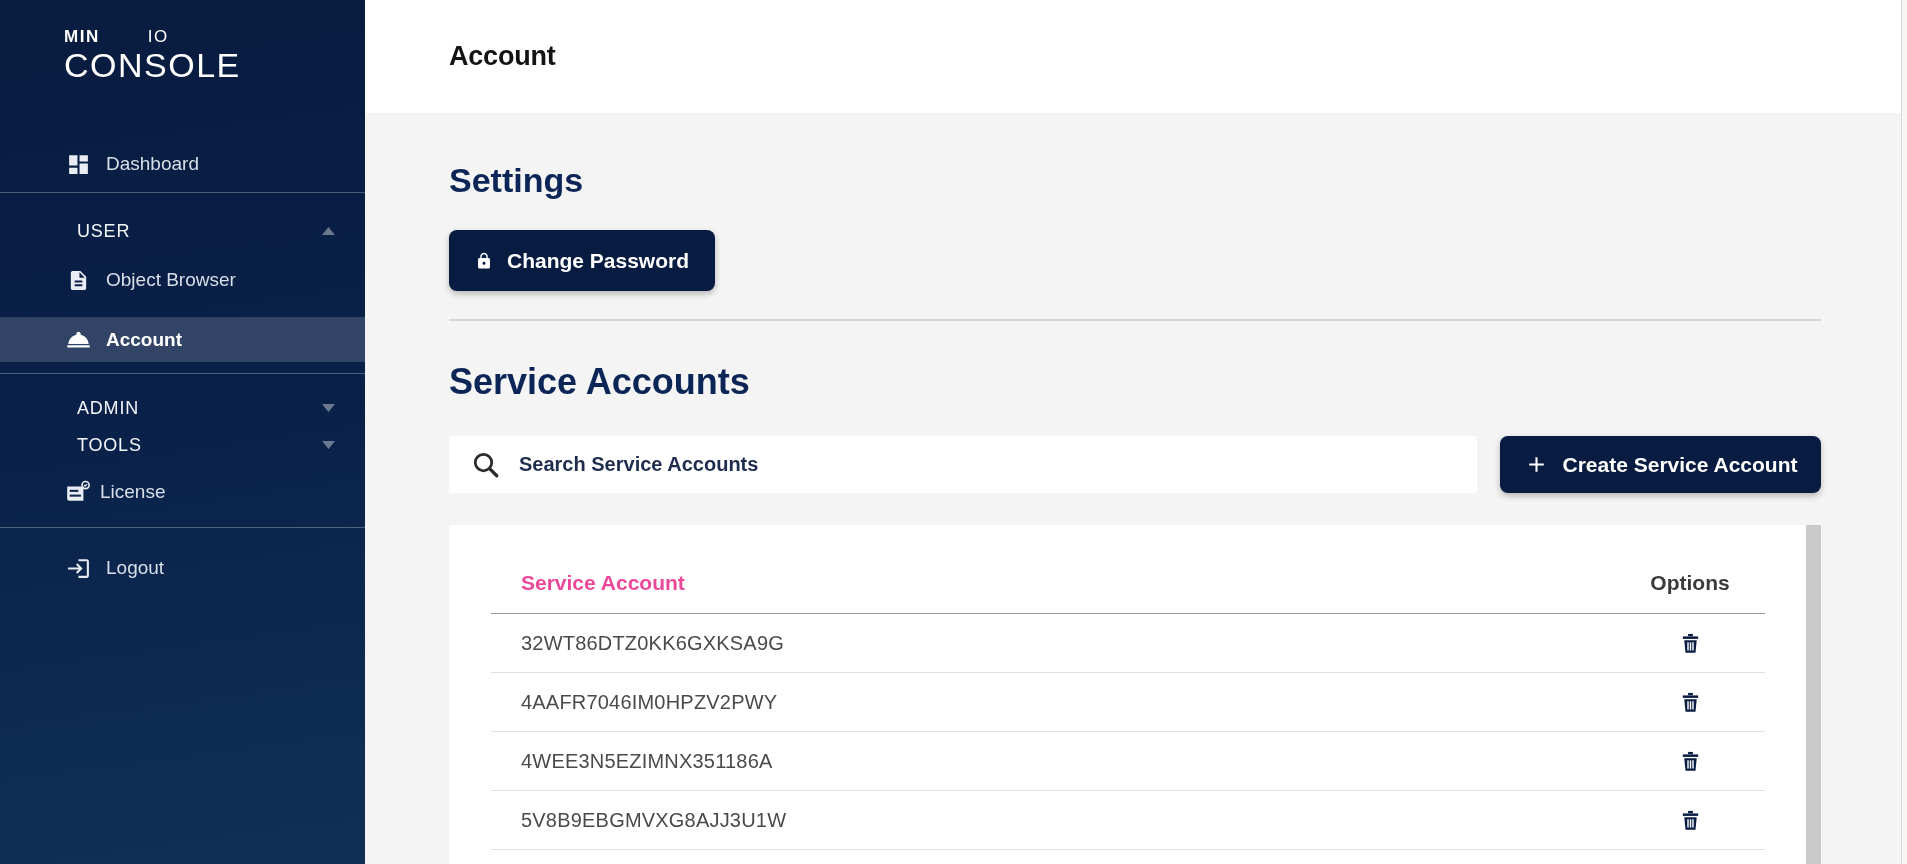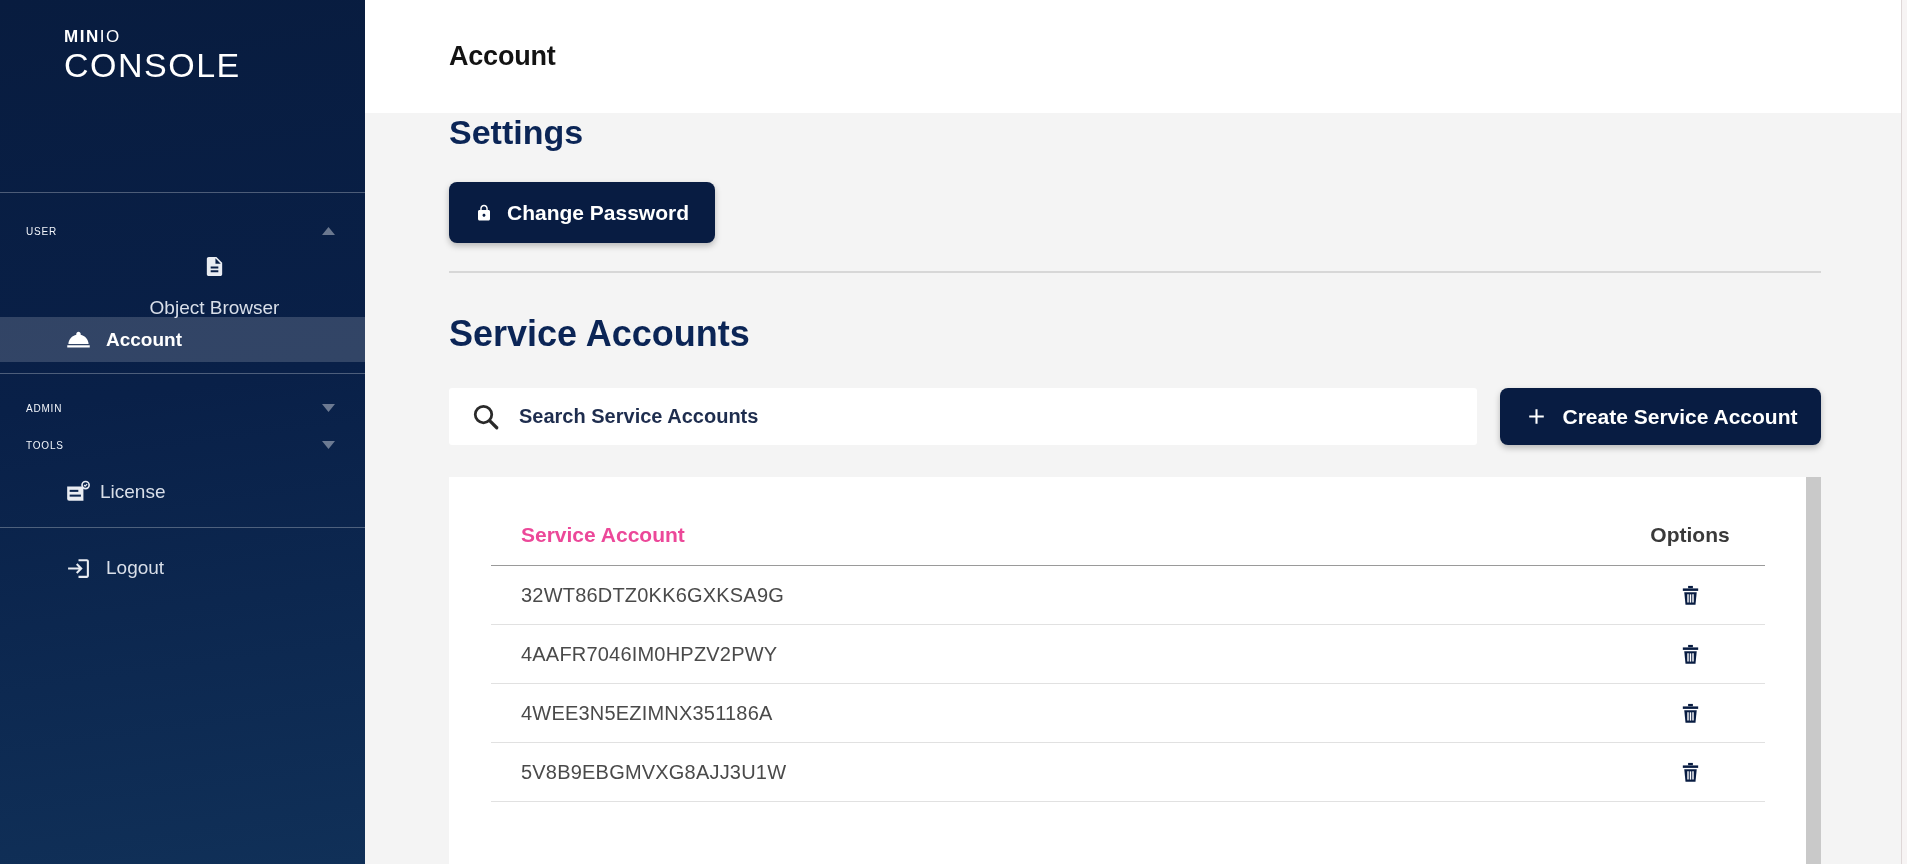--- a/index.html
+++ b/index.html
@@ -7,43 +7,43 @@
 
   
   .sidebar {
     position:absolute; left:0; top:0; width:365px; height:864px;
     background:linear-gradient(172deg,#081c3f 0%,#092048 45%,#103058 100%);
     z-index:5;
   }
   .logo { position:absolute; left:64px; top:28px; color:#fff; line-height:1; }
   .logo .row1 { font-size:17px; letter-spacing:1.5px; }
   .logo .row1 .b { font-weight:800; }
-  .logo .row1 .l { font-weight:300; }
+  .logo .row1 .l { font-weight:300;margin-left:48px; }
   .logo .row2 { font-size:34px; font-weight:300; letter-spacing:1.5px; margin-top:3px; }
 
   .side-item { position:absolute; left:0; right:0; display:flex; align-items:center; padding-left:64px; gap:14px; color:#d9dfe9; font-size:19px; cursor:pointer; }
   .side-item .ic { width:28px; display:flex; justify-content:center; color:#e9ecf2; flex:0 0 28px; }
   .side-item.active { background:rgba(255,255,255,0.17); color:#fff; font-weight:700; }
   .side-item.active .ic { color:#fff; }
 
   .side-divider { position:absolute; left:0; right:0; height:1px; background:rgba(255,255,255,0.28); }
 
-  .section-row { position:absolute; left:0; right:0; display:flex; align-items:center; padding:0 30px 0 26px; color:#f2f5fa; font-size:10px; letter-spacing:0.8px; cursor:pointer; }
+  .section-row { position:absolute; left:0; right:0; display:flex; align-items:center; padding:0 30px 0 77px; color:#f2f5fa; font-size:18px; letter-spacing:0.8px; cursor:pointer; }
   .section-row .spacer { flex:1; }
   .section-row .chev { color:rgba(255,255,255,0.40); display:flex; }
 
   
   .main { position:absolute; left:365px; top:0; right:0; height:864px; }
   .topbar { height:113px; background:#ffffff; display:flex; align-items:center; padding-left:84px; }
   .page-title { font-size:27px; font-weight:700; color:#131313; letter-spacing:-0.2px; }
 
   .content { height:751px; background:#f4f4f4; padding:0 86px 0 84px; overflow:hidden; }
 
   .h-navy { color:#0b2556; font-weight:700; }
-  .settings-heading { font-size:34px; }
+  .settings-heading { font-size:34px; margin-top:48px; }
   .sa-heading { font-size:36px; margin-top:40px; }
 
   .btn-navy {
     background:#081C42; color:#fff; border:none; border-radius:8px;
     font-family:inherit; font-size:21px; font-weight:700;
     display:inline-flex; align-items:center; justify-content:center; gap:14px;
     box-shadow:0 3px 6px rgba(0,0,0,0.25); cursor:pointer;
   }
   .btn-change { margin-top:30px; width:266px; height:61px; }
   .btn-create { width:321px; height:57px; flex:0 0 321px; }
@@ -81,34 +81,42 @@
 <body>
 
 <nav class="sidebar">
   <div class="logo">
     <div class="row1">
       <span class="b">MIN</span><span class="l">IO</span>
     </div>
     <div class="row2">CONSOLE</div>
   </div>
 
+  <div class="side-item" style="top:139px;height:50px;">
+    <span class="ic">
+      <svg width="25" height="25" viewBox="0 0 24 24" fill="currentColor">
+          <path d="M3 13h8V3H3v10zm0 8h8v-6H3v6zm10 0h8V11h-8v10zm0-18v6h8V3h-8z"></path>
+        </svg>
+    </span>
+    <span>Dashboard</span>
+  </div>
 
   <div class="side-divider" style="top:192px;"></div>
 
   <div class="section-row" style="top:214px;height:34px;">
     <span>USER</span>
     <span class="spacer"></span>
     <span class="chev">
       <svg width="13" height="8" viewBox="0 0 13 8">
           <polygon points="6.5,0 13,8 0,8" fill="currentColor"></polygon>
         </svg>
     </span>
   </div>
 
-  <div class="side-item" style="top:255px;height:50px;flex-direction:column;">
+  <div class="side-item" style="top:255px;height:50px;">
     <span class="ic">
       <svg width="23" height="23" viewBox="0 0 24 24" fill="currentColor">
           <path d="M14 2H6c-1.1 0-2 .9-2 2v16c0 1.1.89 2 2 2h12c1.1 0 2-.9 2-2V8l-6-6zm2 16H8v-2h8v2zm0-4H8v-2h8v2zm-3-5V3.5L18.5 9H13z"></path>
         </svg>
     </span>
     <span>Object Browser</span>
   </div>
 
   <div class="side-item active" style="top:317px;height:45px;">
     <span class="ic">

